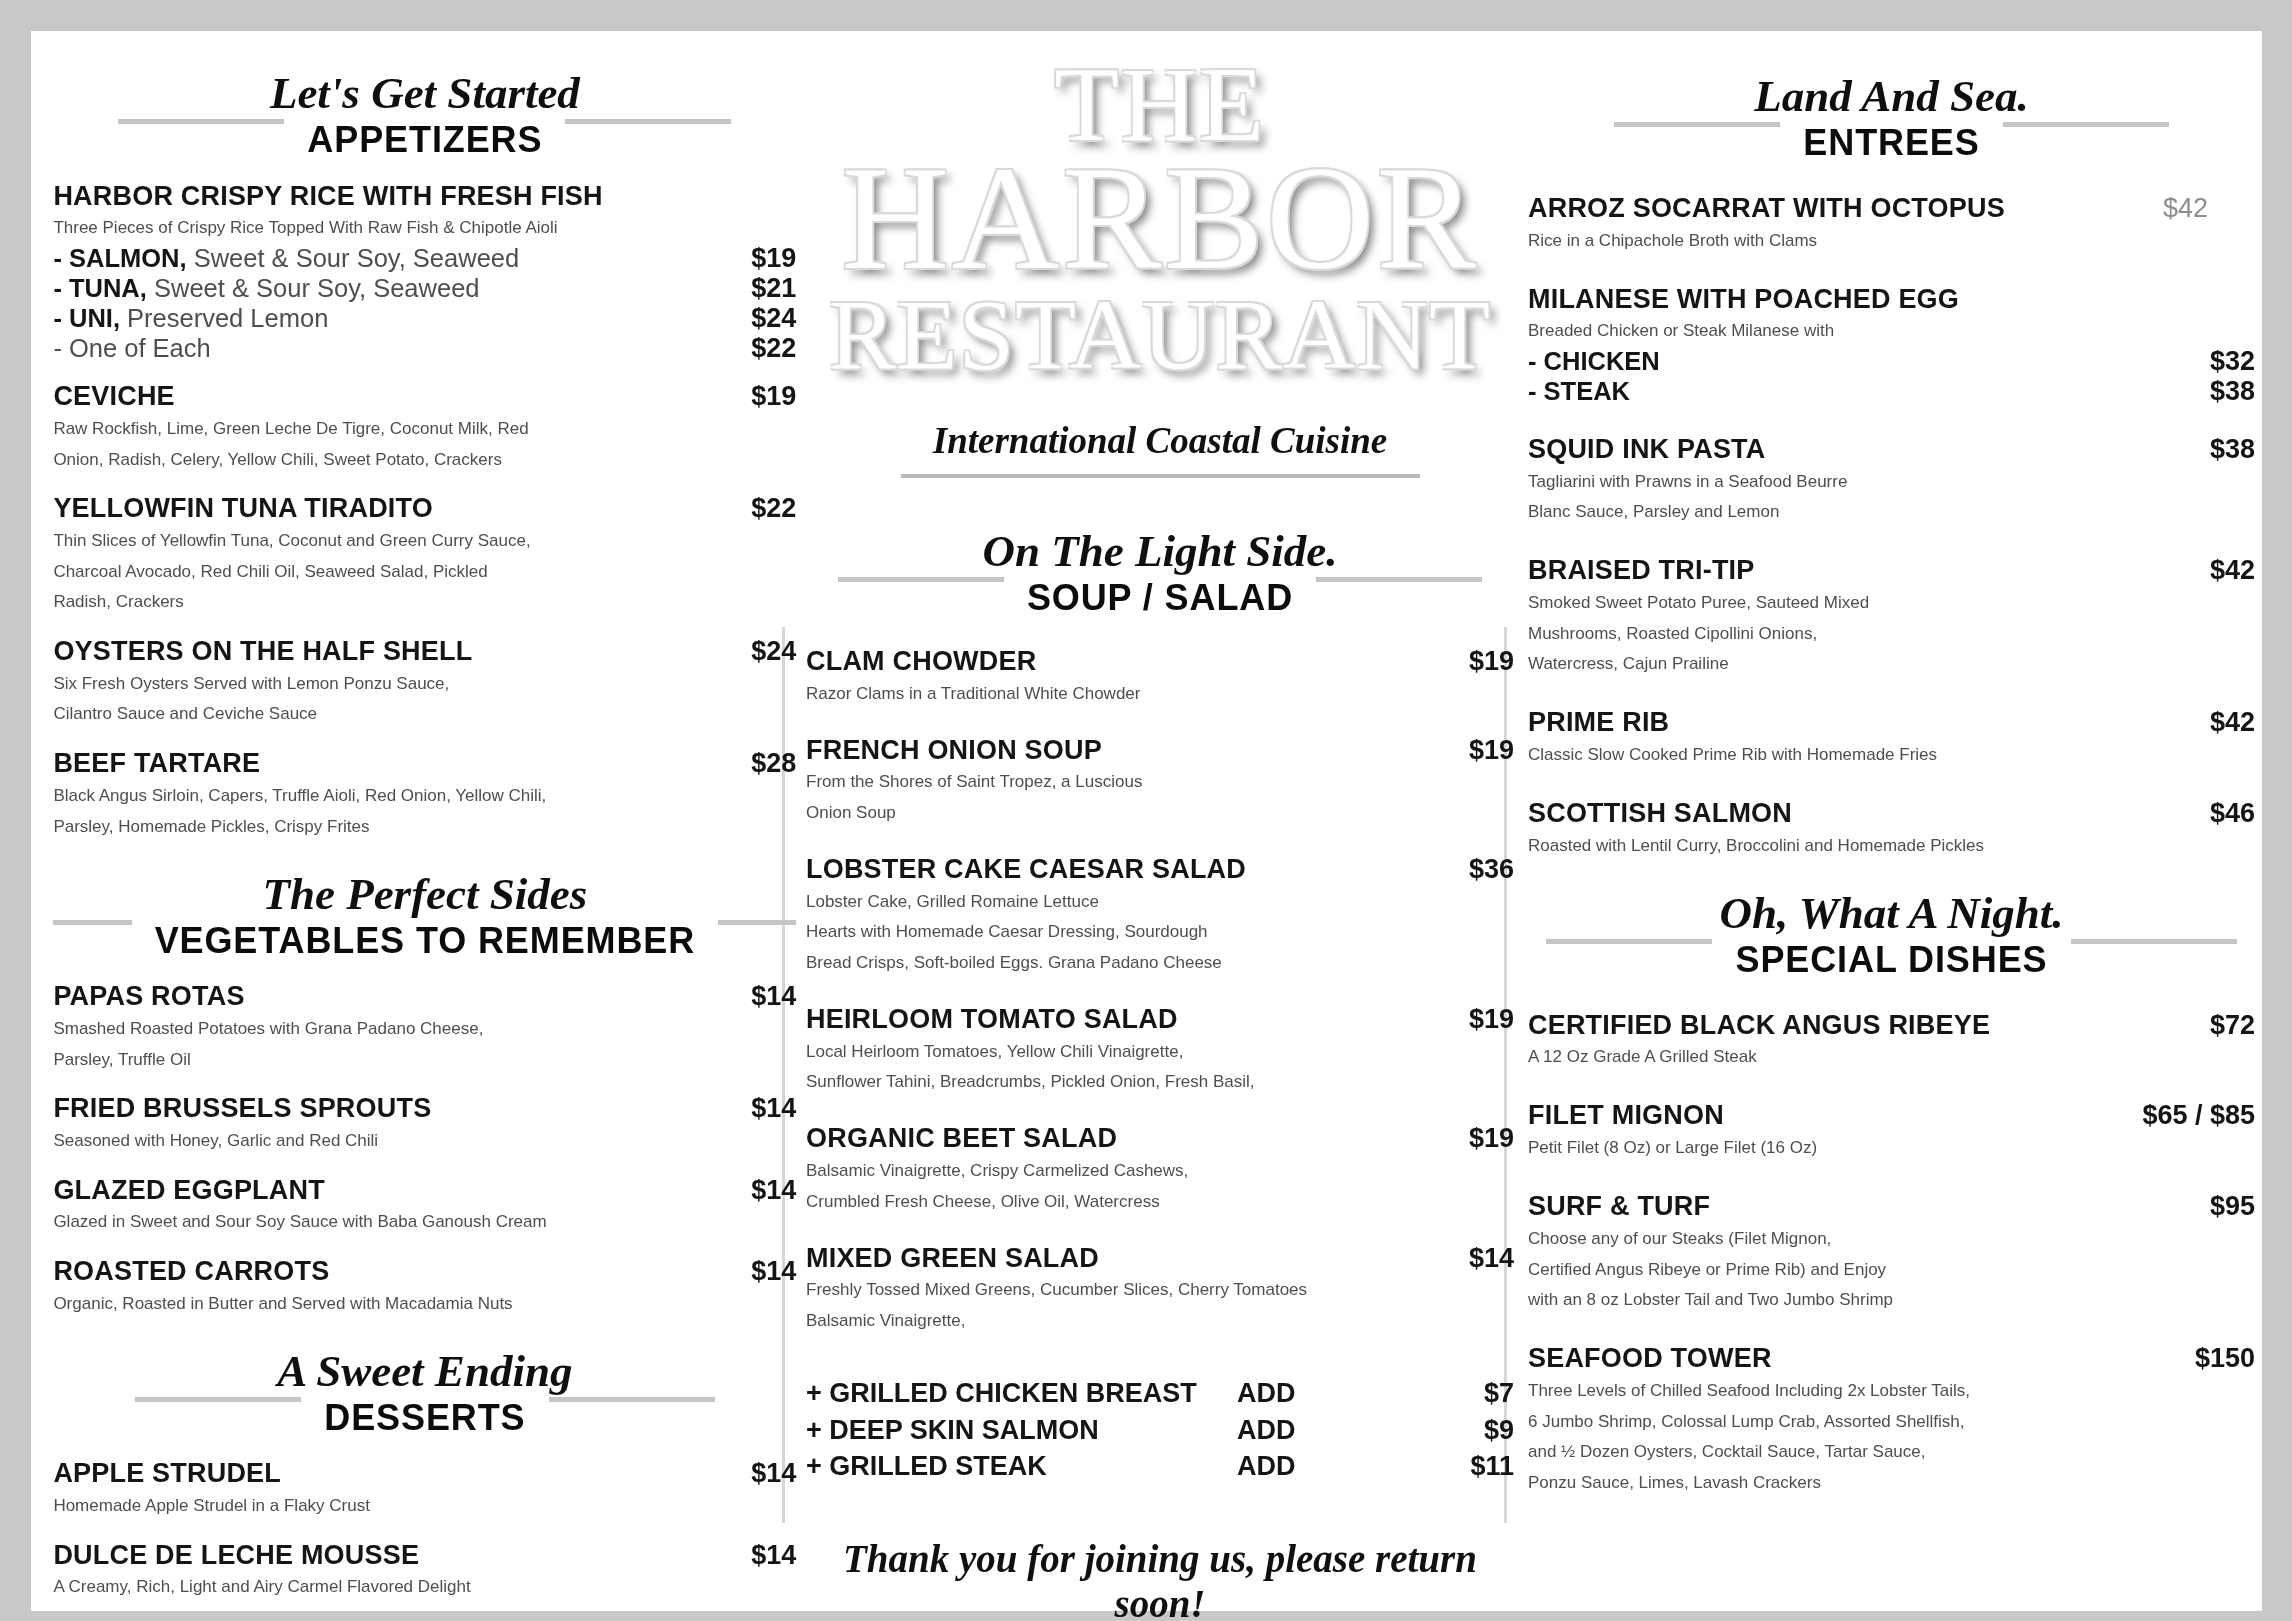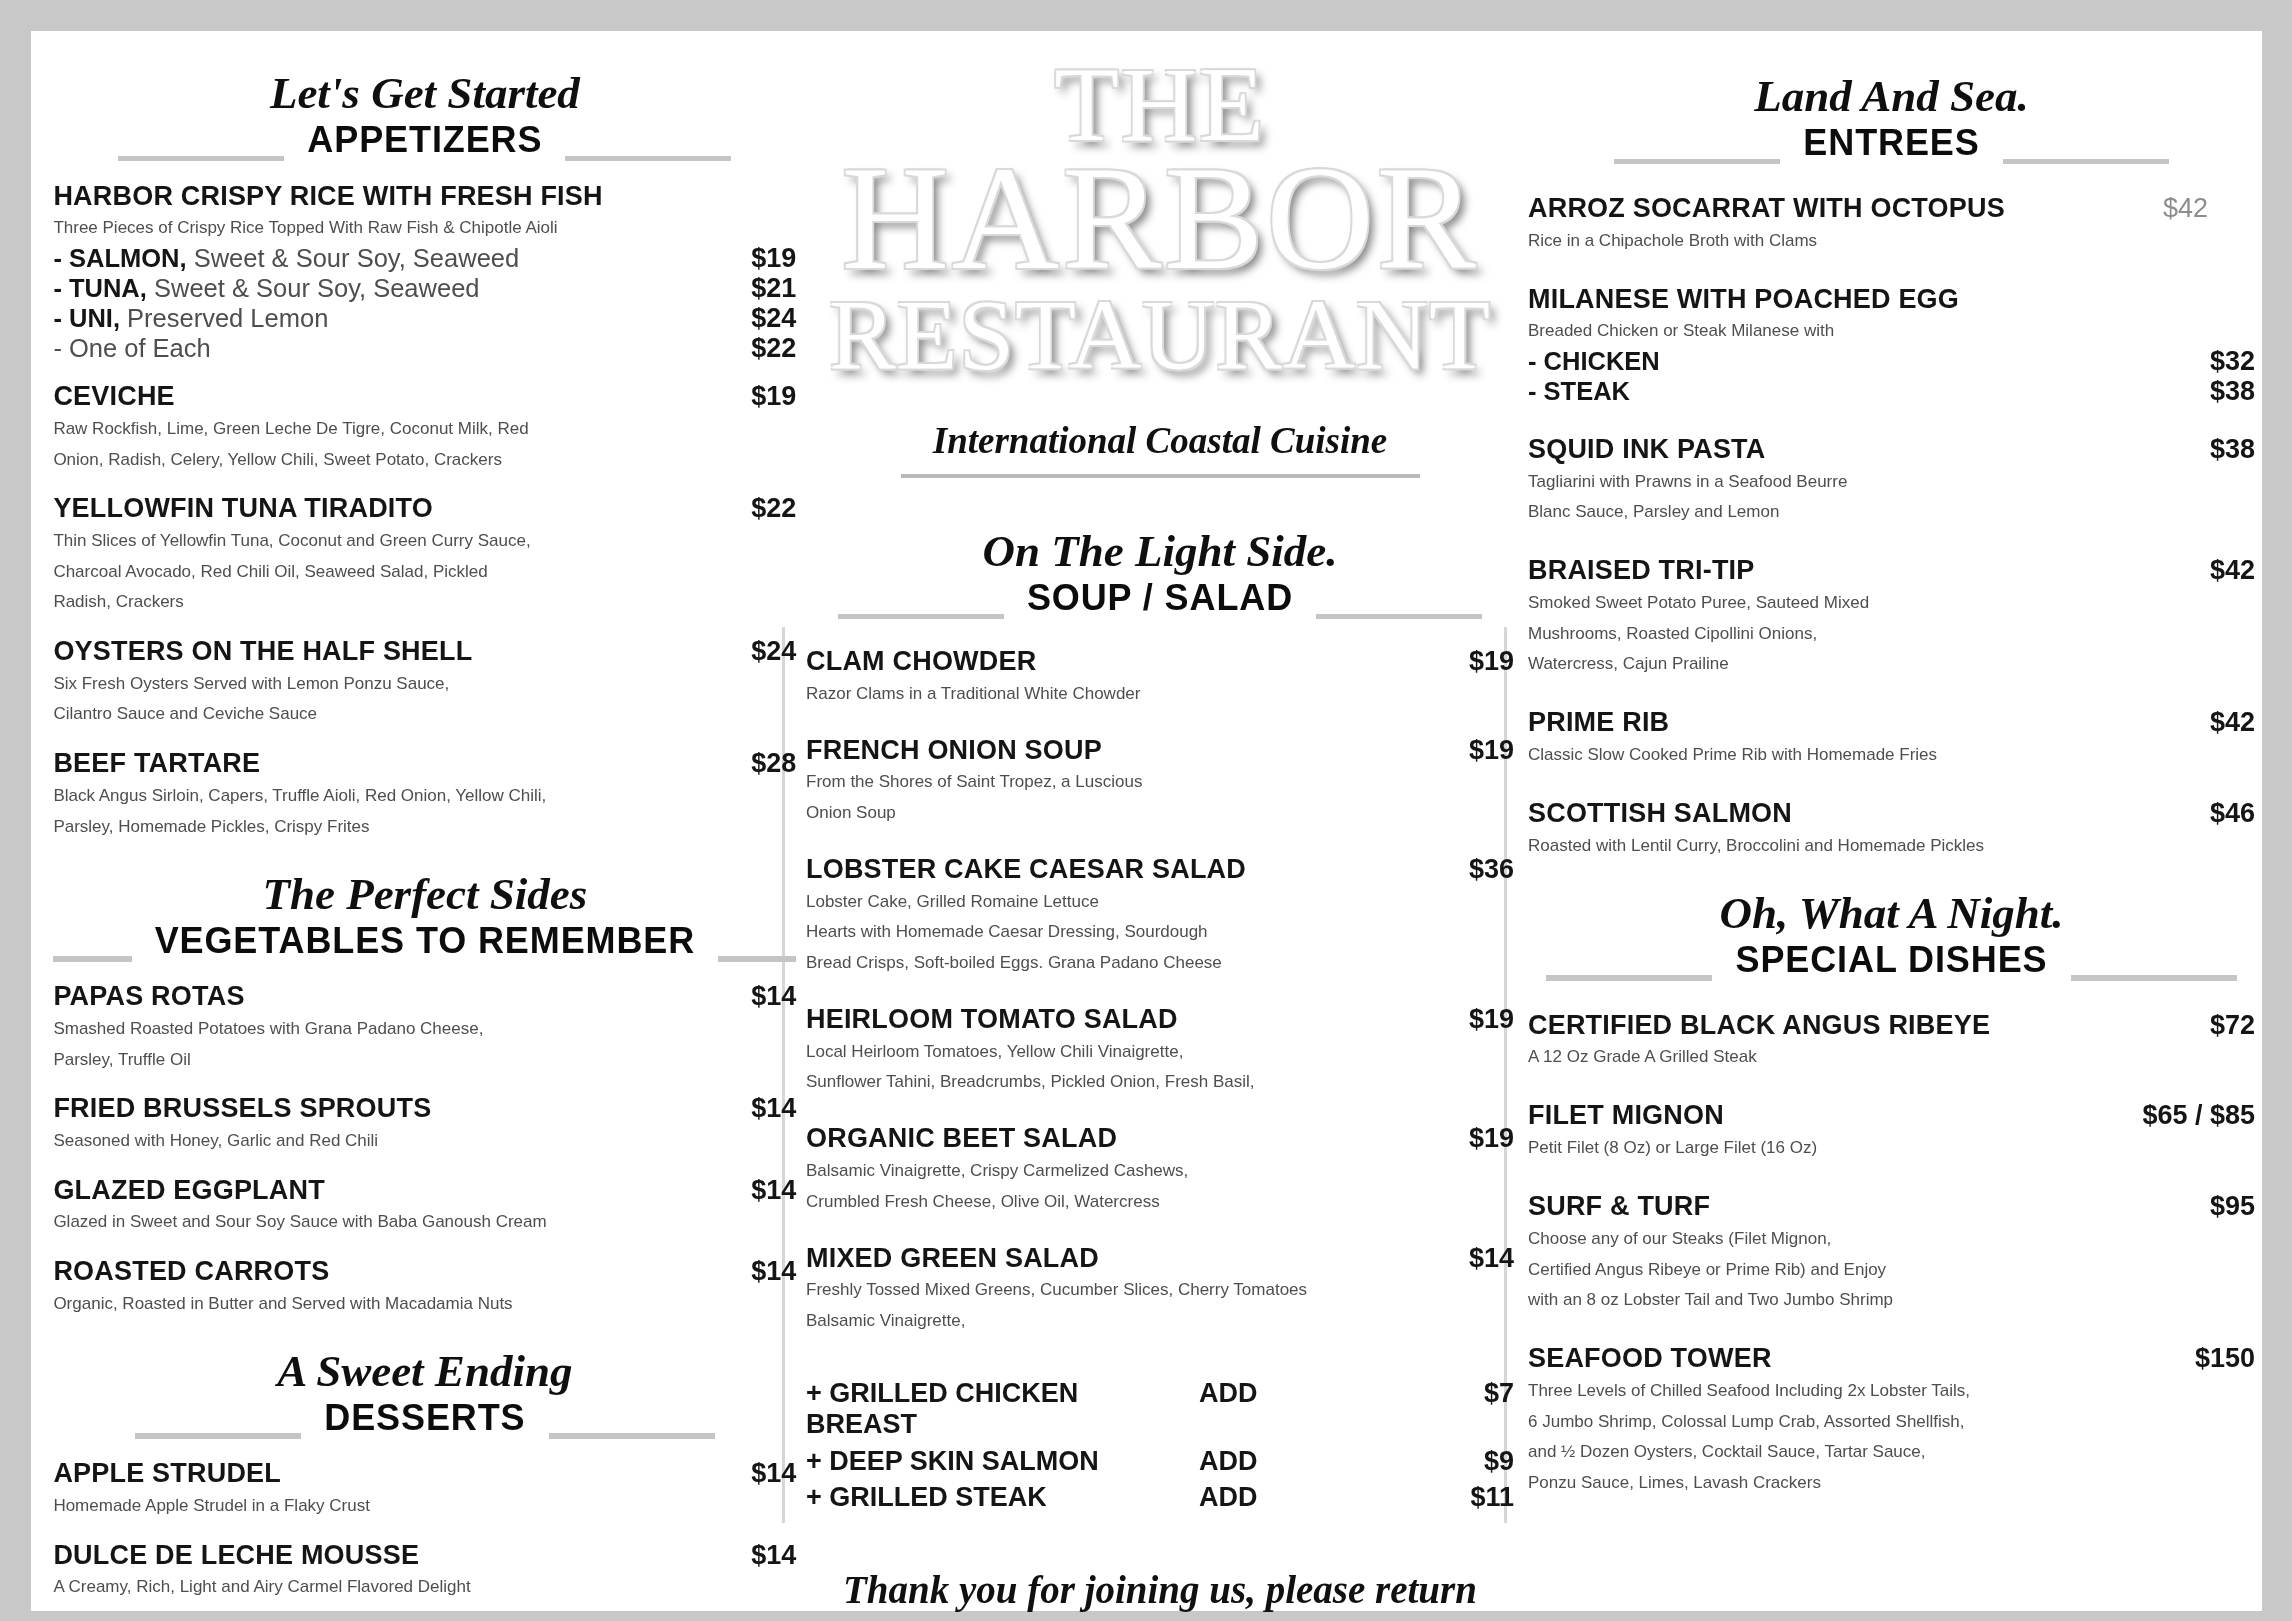--- a/index.html
+++ b/index.html
@@ -14,21 +14,21 @@
   
   .menu-col{position:absolute;top:0;}
   #col-left{left:22.4px;width:743px;top:36px;}
   #col-center{left:775px;width:708px;top:14.3px;}
   #col-right{left:1497px;width:727px;top:39px;}
 
   
   .section:not(:first-child){margin-top:27px;}
   .script-title{font-family:"Liberation Serif", serif;font-style:italic;font-weight:bold;
                 font-size:45px;line-height:52px;text-align:center;color:#0f0f0f;}
-  .title-row{display:flex;align-items:flex-end;justify-content:center;gap:23px;margin-top:0px;}
+  .title-row{display:flex;align-items:flex-start;justify-content:center;gap:23px;margin-top:0px;}
   .sec-title{font-size:36px;font-weight:bold;letter-spacing:0.9px;color:#0c0c0c;white-space:nowrap;}
   .hline{flex:1;max-width:166px;height:5.4px;background:#c5c5c5;}
 
   
   .item{margin-top:19.7px;}
   #col-center .item{margin-top:27px;}
   #col-right .item{margin-top:29px;}
   #col-left .section .item:first-of-type{margin-top:23px;}
   #col-center .section .item:first-of-type{margin-top:32px;}
   #col-right .section .item:first-of-type{margin-top:36px;}
@@ -37,21 +37,21 @@
   .iprice{font-size:27px;font-weight:bold;color:#151515;white-space:nowrap;}
   .iprice.muted{color:#8d8d8d;font-weight:400;padding-right:47px;}
   .dline{font-size:17px;line-height:28px;color:#4e4e4e;margin-top:2.7px;}
   .orow{display:flex;align-items:baseline;line-height:28px;margin-top:1.8px;}
   .olabel{flex:1;font-size:25.5px;}
   .olabel b{color:#151515;font-weight:bold;}
   .olabel.light b{color:#4e4e4e;font-weight:400;}
   .olabel .rest{color:#4e4e4e;}
 
   
-  .arow{display:flex;align-items:baseline;margin-top:5.4px;font-size:27px;font-weight:bold;color:#151515;gap:38px;}
+  .arow{display:flex;align-items:baseline;margin-top:5.4px;font-size:27px;font-weight:bold;color:#151515;}
   .item + .arow{margin-top:43px;}
   .aname{flex:1;}
   .aadd{width:152px;text-align:left;}
   .aprice{width:125px;text-align:right;}
 
   
   .logo{text-align:center;font-family:"Liberation Serif", serif;color:#ffffff;margin-top:12.5px;}
   .logo div{text-shadow:-1.8px -1.8px 0 #d9d9d9, 1.8px -1.8px 0 #d9d9d9, -1.8px 1.8px 0 #d9d9d9,
             1.8px 1.8px 0 #d9d9d9, 5.4px 6.3px 9px rgba(30,30,30,0.55);}
   .logo-the{font-size:106px;line-height:93px;letter-spacing:1.8px;}

